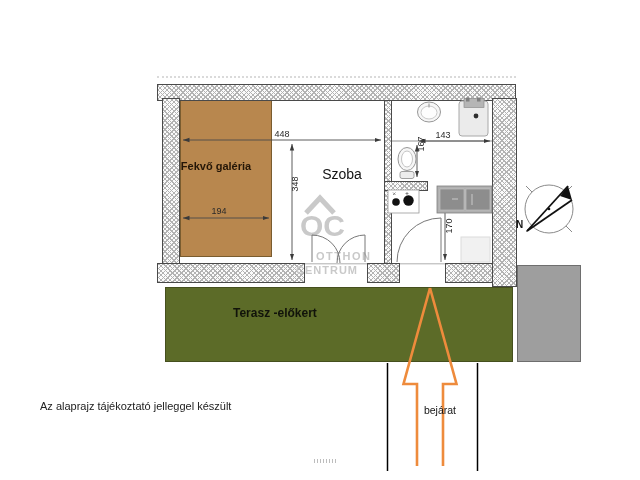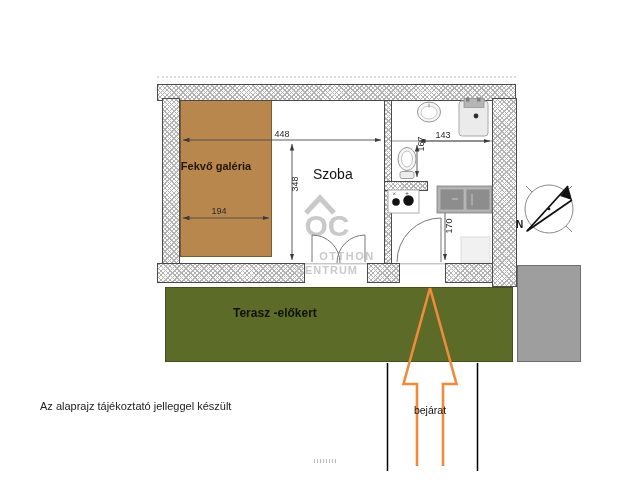--- a/index.html
+++ b/index.html
@@ -17,26 +17,26 @@
   #terrace{left:165px;top:287px;width:348px;height:75px;background:var(--terrace,#5c6b28);
            border:1px solid #454f1e;}
   #concrete{left:517px;top:265px;width:64px;height:97px;background:var(--concrete,#9e9e9e);
             border:1px solid #6e6e6e;}
   #plan-svg{position:absolute;left:0;top:0;width:640px;height:480px;z-index:4;pointer-events:none;}
   .label{position:absolute;z-index:6;color:#141414;}
   .dim{font-size:9px;color:#2a2a2a;text-align:center;z-index:6;position:absolute;}
   .vdim{transform:rotate(-90deg);}
   #gallery-label{left:180px;top:160px;width:72px;text-align:center;
                  font-size:11px;font-weight:bold;color:#241607;}
-  #room-label{left:313px;top:166px;width:58px;text-align:left;font-size:14px;}
+  #room-label{left:313px;top:166px;width:58px;text-align:center;font-size:14px;}
   #terrace-label{left:233px;top:306px;font-size:12px;font-weight:bold;color:#11130a;}
   #caption{left:40px;top:400px;font-size:11px;color:#222;}
-  #entrance-label{left:404px;top:404px;width:52px;text-align:center;font-size:10.5px;}
+  #entrance-label{left:404px;top:404px;width:52px;text-align:right;font-size:10.5px;}
   #compass-n{left:516px;top:219px;font-size:10px;font-weight:bold;}
-  .wm{position:absolute;z-index:3;color:var(--watermark-gray,#c9c9c9);text-align:center;
+  .wm{position:absolute;z-index:3;color:var(--watermark-gray,#c9c9c9);
       font-weight:bold;line-height:1;}
   #wm-oc{left:300px;top:211px;width:54px;font-size:30px;}
   #wm-1{left:296px;top:251px;width:62px;font-size:11px;letter-spacing:1.5px;margin-left:20px;}
   #wm-2{left:296px;top:265px;width:62px;font-size:11px;letter-spacing:1px;}
   #top-dotted{left:157px;top:76px;width:359px;height:0;border-top:2px dotted #dadada;z-index:1;}
   #fineprint{left:314px;top:459px;width:22px;height:4px;z-index:6;
              background:repeating-linear-gradient(90deg,#bdbdbd 0 1px,transparent 1px 3px);}
   .svgline{stroke:#4a4a4a;stroke-width:.9;}
   .door{stroke:#787878;stroke-width:1;fill:none;}
   .fixture{stroke:#979797;fill:#f6f6f6;}

